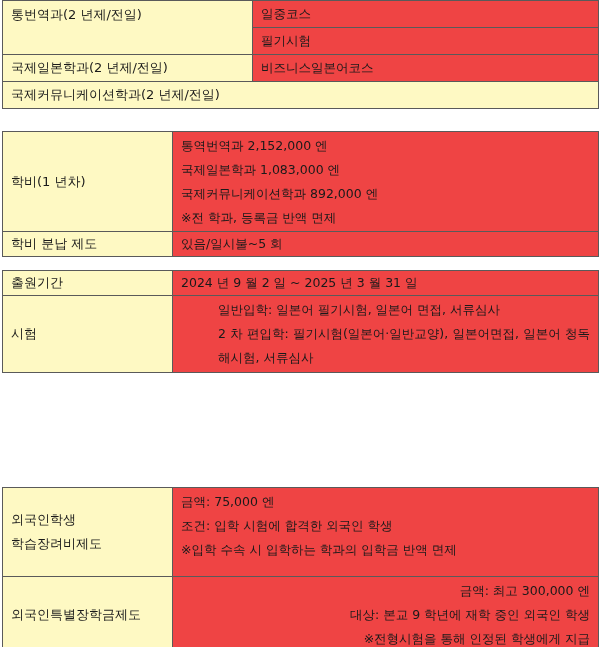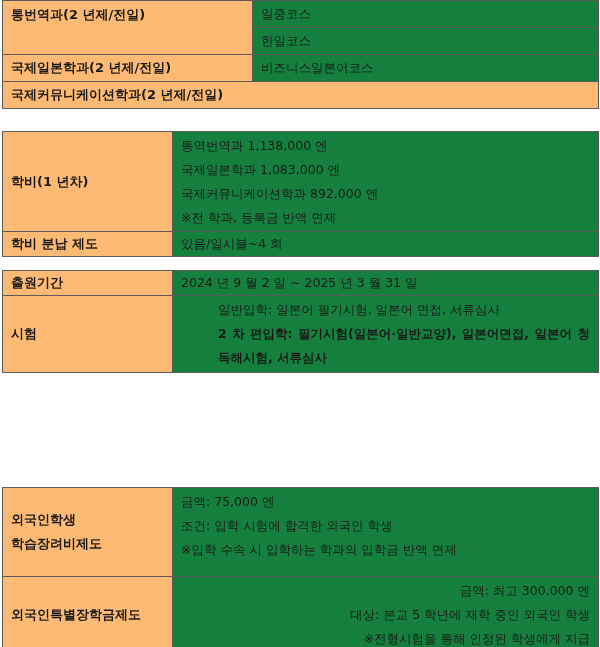--- a/index.html
+++ b/index.html
@@ -13,27 +13,27 @@
     border-collapse: collapse; table-layout: fixed;
   }
   td {
     border: 1px solid #5a5a5a;
     padding: 0 8px;
     font-size: 12.5px;
     vertical-align: middle;
     line-height: 24px;
   }
   td.label {
-    background: #fdba74;
-    font-weight: bold;
+    background: #fef9c3;
+    font-weight: normal;
     font-size: 13px;
   }
-  td.value { background: #15803d; }
+  td.value { background: #ef4444; }
   .line { display: block; line-height: 24px; }
-  .justify { text-align: justify; text-align-last: auto; font-weight: bold; }
+  .justify { text-align: justify; text-align-last: auto; }
   #t1 { top: 0px; }
   #t2 { top: 131px; }
   #t3 { top: 270px; }
   #t4 { top: 487px; }
   #t1 td { height: 24px; }
   #t1 td.row-h { height: 26px; }
 </style>
 </head>
 <body>
 
@@ -41,50 +41,50 @@
   <colgroup>
       <col style="width:250px">
       <col style="width:346px">
     </colgroup>
   <tbody>
       <tr>
     <td class="label" rowspan="2" style="vertical-align:top; padding-top:2px;">통번역과(2 년제/전일)</td>
     <td class="value row-h">일중코스</td>
   </tr>
   <tr>
-    <td class="value row-h">한일코스</td>
+    <td class="value row-h">필기시험</td>
   </tr>
   <tr>
     <td class="label row-h">국제일본학과(2 년제/전일)</td>
     <td class="value row-h">비즈니스일본어코스</td>
   </tr>
   <tr>
     <td class="label row-h" colspan="2">국제커뮤니케이션학과(2 년제/전일)</td>
   </tr>
 </tbody>
   </table>
 
 <table id="t2">
   <colgroup>
       <col style="width:170px">
       <col style="width:426px">
     </colgroup>
   <tbody>
       <tr>
     <td class="label">학비(1 년차)</td>
     <td class="value" style="padding-top:2px;padding-bottom:1px;">
-      <span class="line">통역번역과 1,138,000 엔</span>
+      <span class="line">통역번역과 2,152,000 엔</span>
       <span class="line">국제일본학과 1,083,000 엔</span>
       <span class="line">국제커뮤니케이션학과 892,000 엔</span>
       <span class="line">※전 학과, 등록금 반액 면제</span>
     </td>
   </tr>
   <tr>
     <td class="label" style="height:24px;">학비 분납 제도</td>
-    <td class="value">있음/일시불~4 회</td>
+    <td class="value">있음/일시불~5 회</td>
   </tr>
 </tbody>
   </table>
 
 <table id="t3">
   <colgroup>
       <col style="width:170px">
       <col style="width:426px">
     </colgroup>
   <tbody>
@@ -116,18 +116,18 @@
     <td class="value" style="padding-top:2px;padding-bottom:14px;">
       <span class="line">금액: 75,000 엔</span>
       <span class="line">조건: 입학 시험에 합격한 외국인 학생</span>
       <span class="line">※입학 수속 시 입학하는 학과의 입학금 반액 면제</span>
     </td>
   </tr>
   <tr>
     <td class="label">외국인특별장학금제도</td>
     <td class="value" style="padding-top:2px;padding-bottom:2px;text-align:right;">
       <span class="line">금액: 최고 300,000 엔</span>
-      <span class="line">대상: 본교 5 학년에 재학 중인 외국인 학생</span>
+      <span class="line">대상: 본교 9 학년에 재학 중인 외국인 학생</span>
       <span class="line">※전형시험을 통해 인정된 학생에게 지급</span>
     </td>
   </tr>
 </tbody>
   </table>
 
 </body></html>

